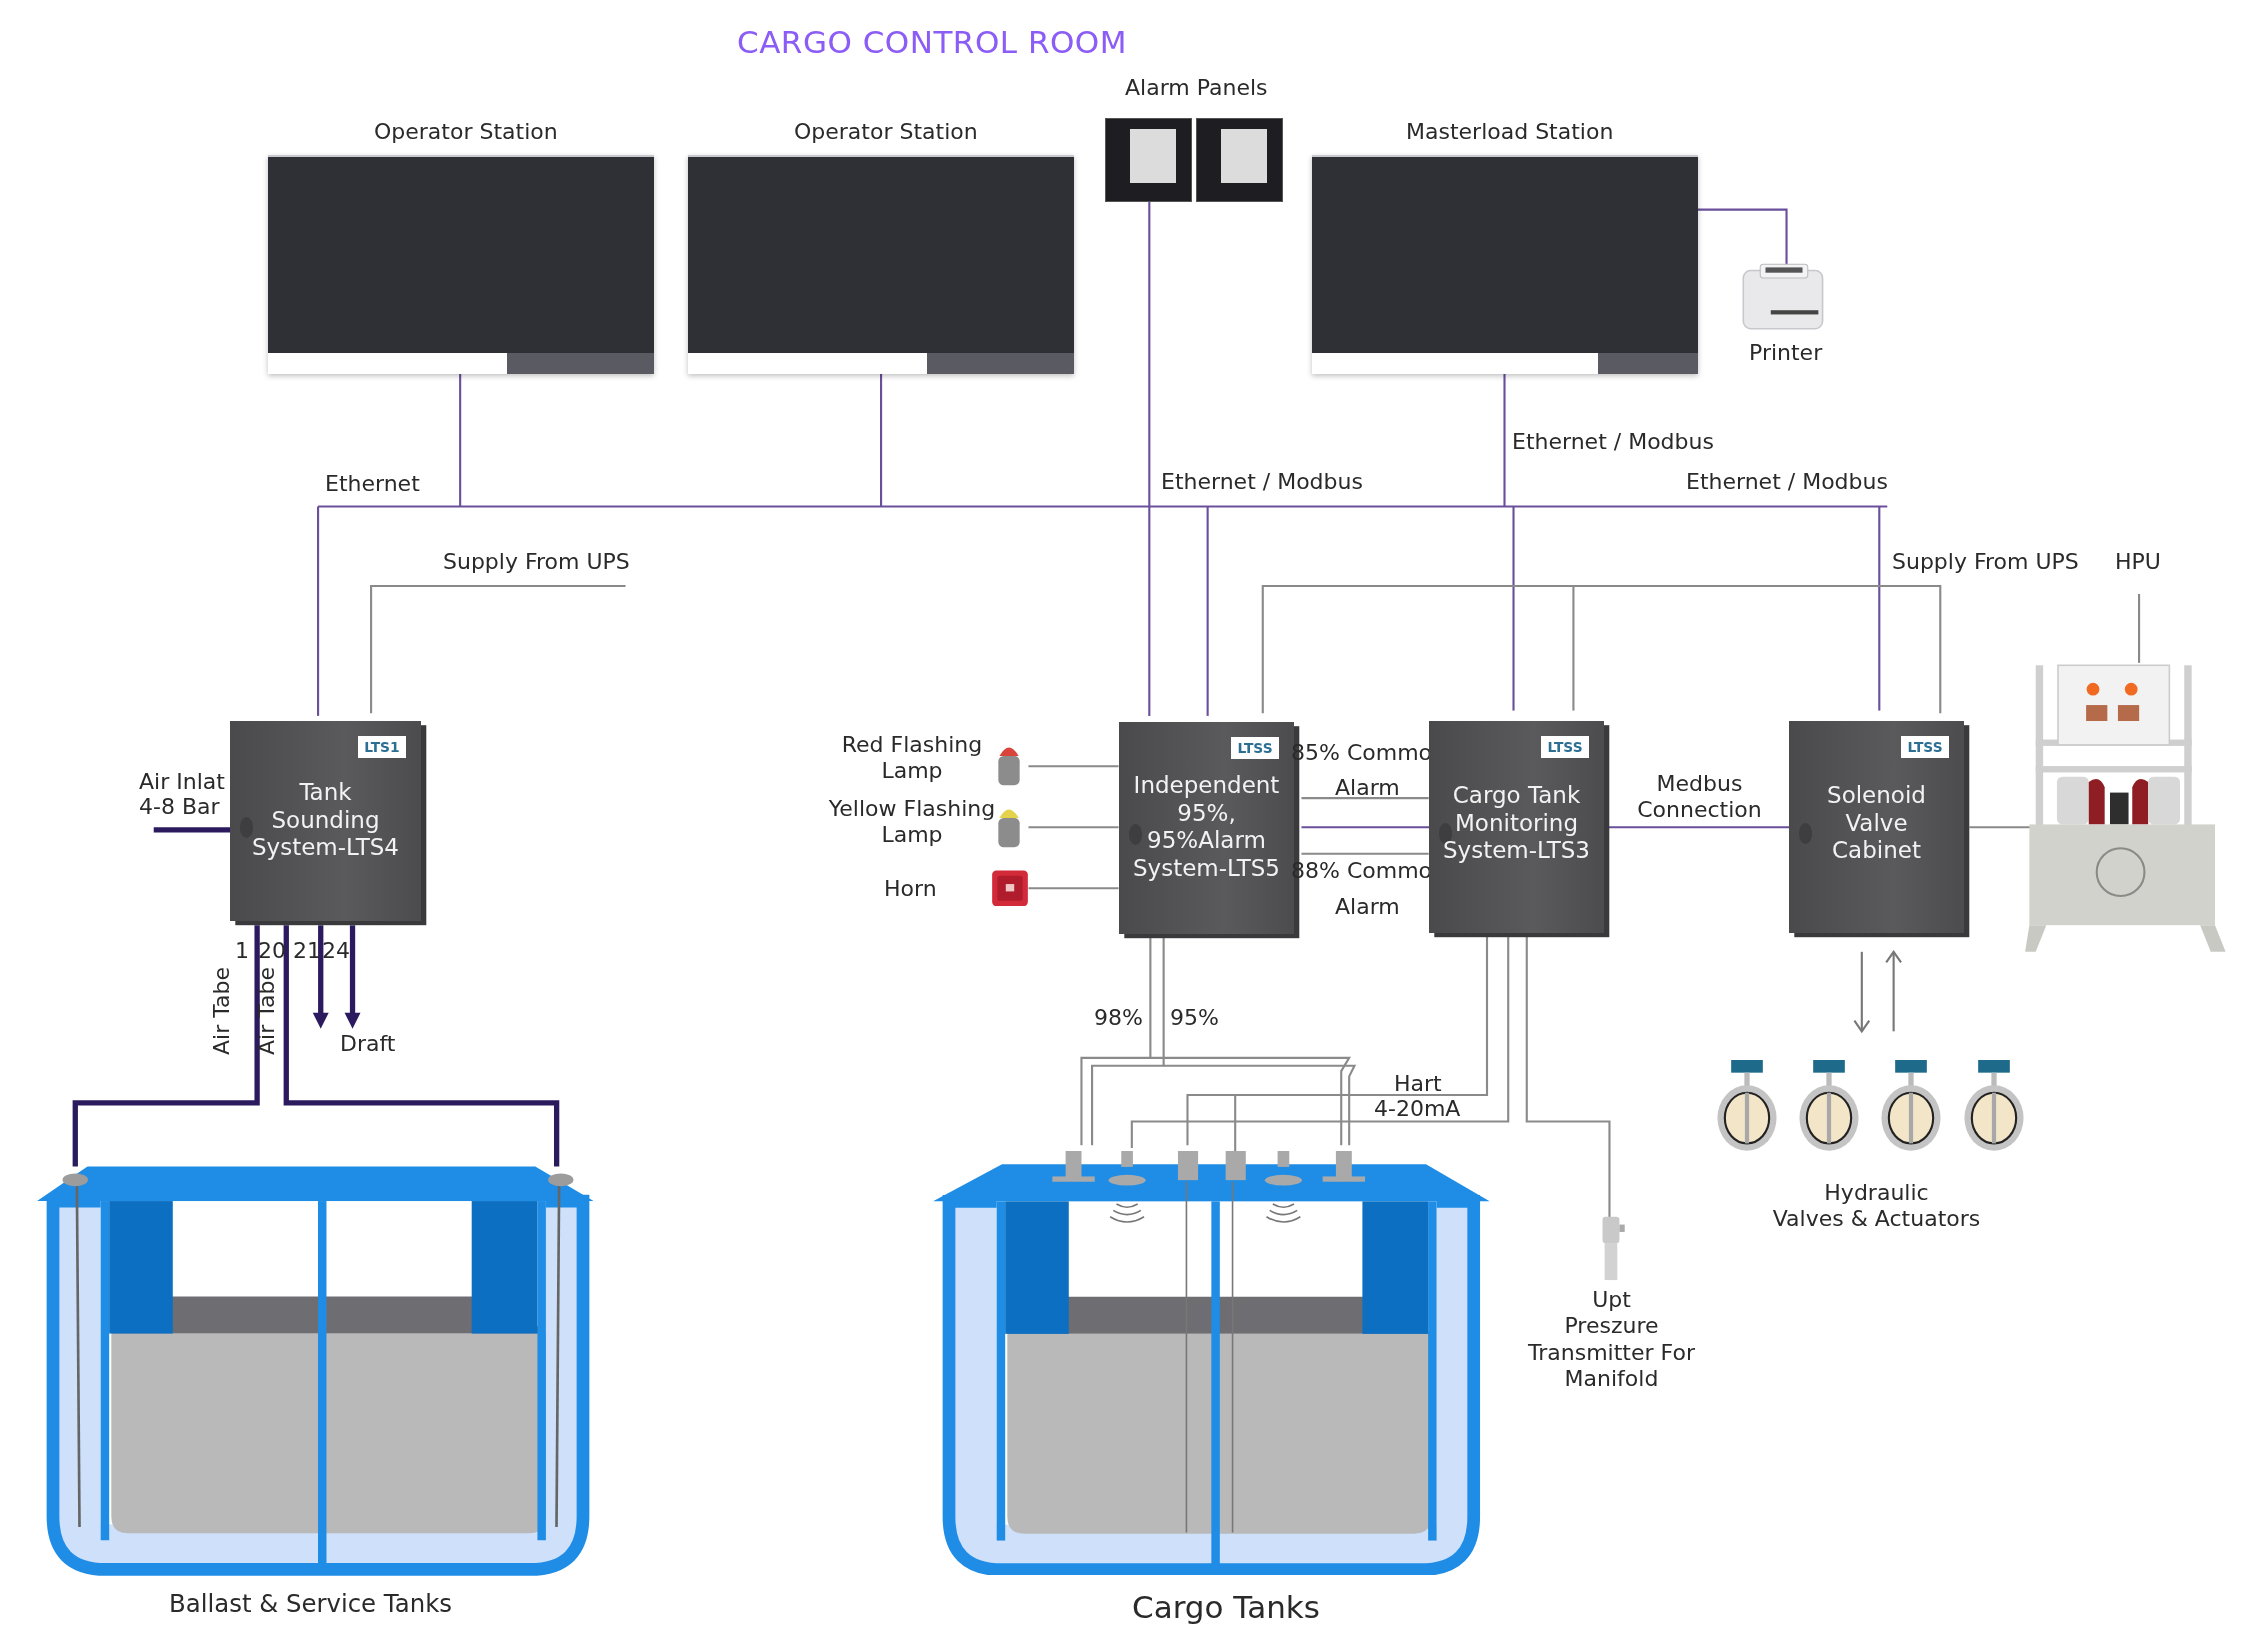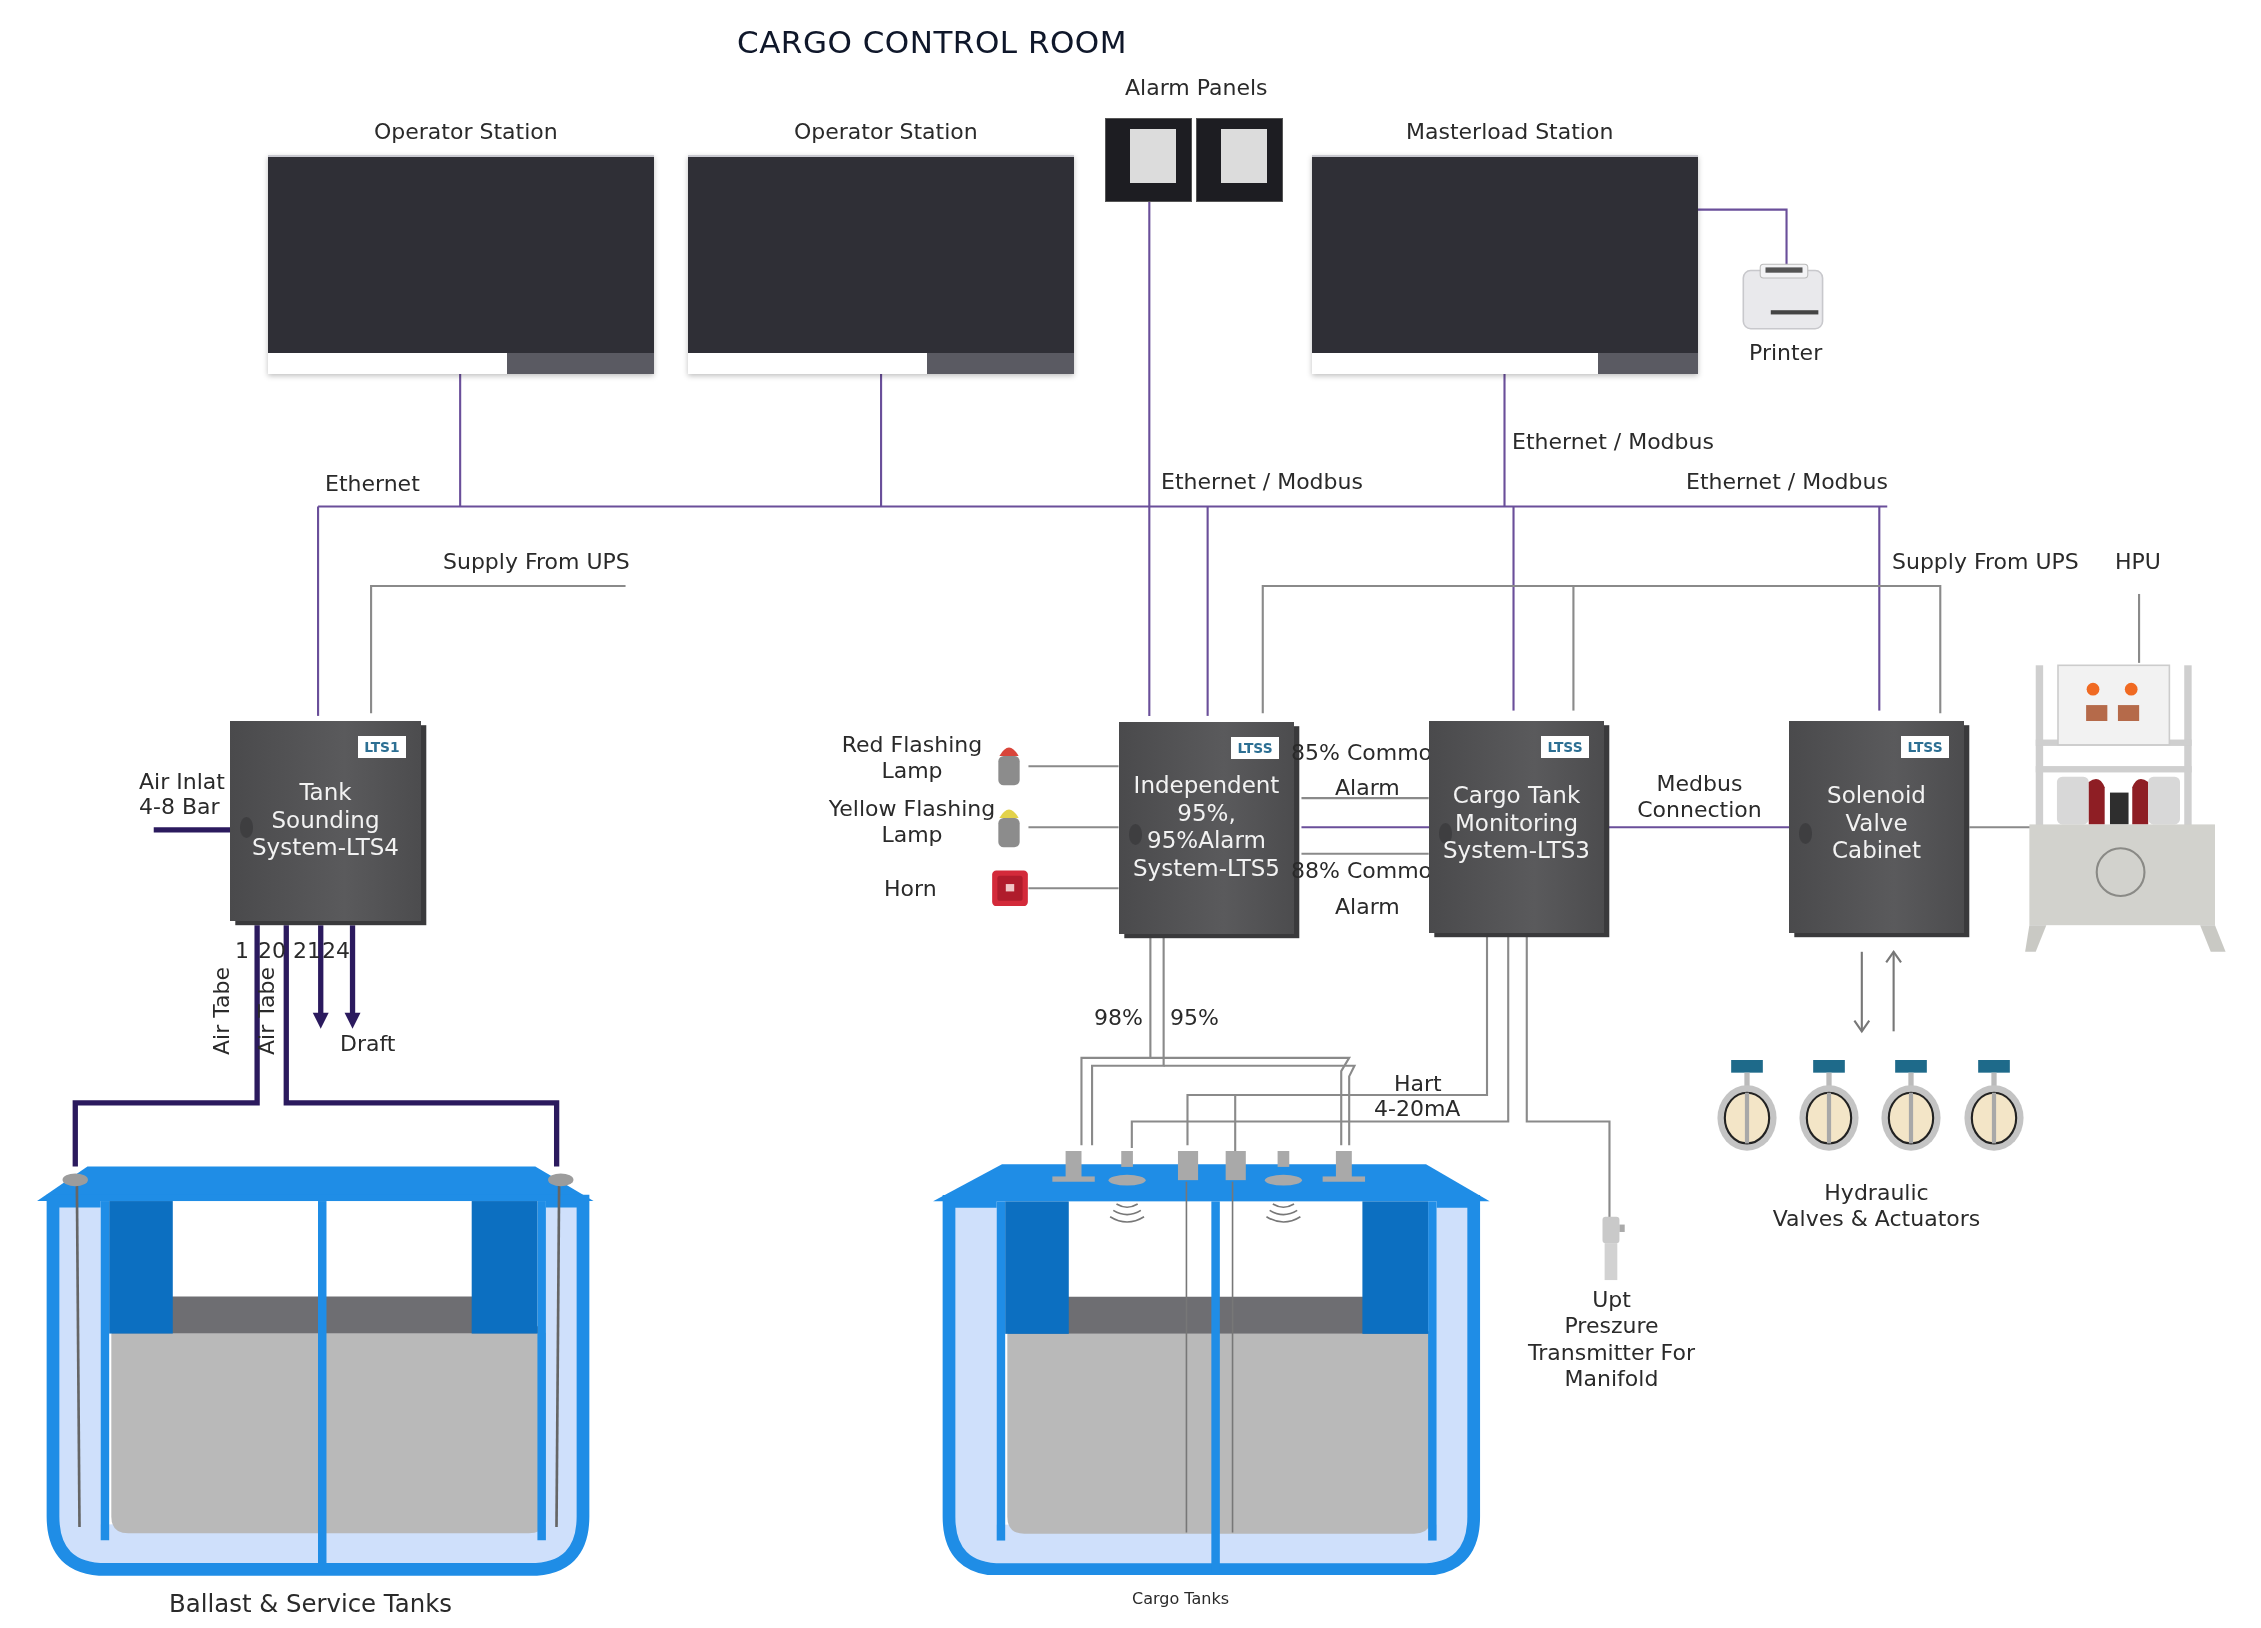--- a/index.html
+++ b/index.html
@@ -1,21 +1,21 @@
 <!DOCTYPE html>
 <html style="font-size:8.5px"><head>
 <meta charset="utf-8">
 <style>
   html, body { margin: 0; padding: 0; background: #ffffff; }
   body { width: 2261px; height: 1629px; position: relative; overflow: hidden;
          font-family: "DejaVu Sans", "Liberation Sans", sans-serif; color: #2b2b2b; }
   .abs { position: absolute; }
   .lbl { position: absolute; font-size: 22px; color: #2a2a2a; white-space: nowrap; line-height: 1.2; }
   .lbl.c { text-align: center; }
-  .title { font-size: 31px; letter-spacing: 0.5px; color: #0f172a; }
+  .title { font-size: 31px; letter-spacing: 0.5px; color: #8b5cf6; }
   .screen { position: absolute; background: #2f2f36; border-top: 2.1px solid #c9c9d0; box-shadow: 0 2.1px 5.3px rgba(0,0,0,.25); overflow: hidden; }
   .screen .footer { position: absolute; left: 0; right: 0; bottom: 0; height: 21px; background: #fff; }
   .screen .footer-btns { position: absolute; right: 0; bottom: 0; height: 21px; width: 38%; background: #5a5a62; }
   .cabinet { position: absolute; background: linear-gradient(90deg,#4a4a4c,#5a5a5c 60%,#4c4c4e); box-shadow: 5.3px 4.2px 0 #3a3a3c; }
   .cabinet .tag { position: absolute; top: 15px; right: 15px; background: #fff; color: #2c6f93; font-weight: bold; font-size: 13.8px; padding: 3.2px 6.4px; }
   .cabinet .ctext { position: absolute; left: 0; right: 0; top: 74px; text-align: center; color: #f2f2f2; font-size: 23px; line-height: 1.2; }
   .cabinet .knob { position: absolute; left: 9.5px; top: 48%; width: 13.8px; height: 21px; border-radius: 50%; background: #3e3e40; }
   svg.wires { position: absolute; left: 0; top: 0; }
   .tank { position: absolute; }
   .valve { position: absolute; width: 64px; height: 95px; }
@@ -307,14 +307,14 @@
     <path d="M346,100 Q366,112 386,100"></path>
       <path d="M340,112 Q366,128 392,112"></path>
       <path d="M334,124 Q366,144 398,124"></path>
     <path d="M641,100 Q661,112 681,100"></path>
       <path d="M635,112 Q661,128 687,112"></path>
       <path d="M629,124 Q661,144 693,124"></path>
     <line x1="478" y1="58" x2="478" y2="720"></line>
       <line x1="565" y1="58" x2="565" y2="720"></line>
   </g>
 </svg>
-<div class="lbl" style="left:1132px;top:1589px;font-size:16px;">Cargo Tanks</div>
+<div class="lbl" style="left:1132px;top:1589px;font-size:31px;">Cargo Tanks</div>
 
 
 </body></html>

